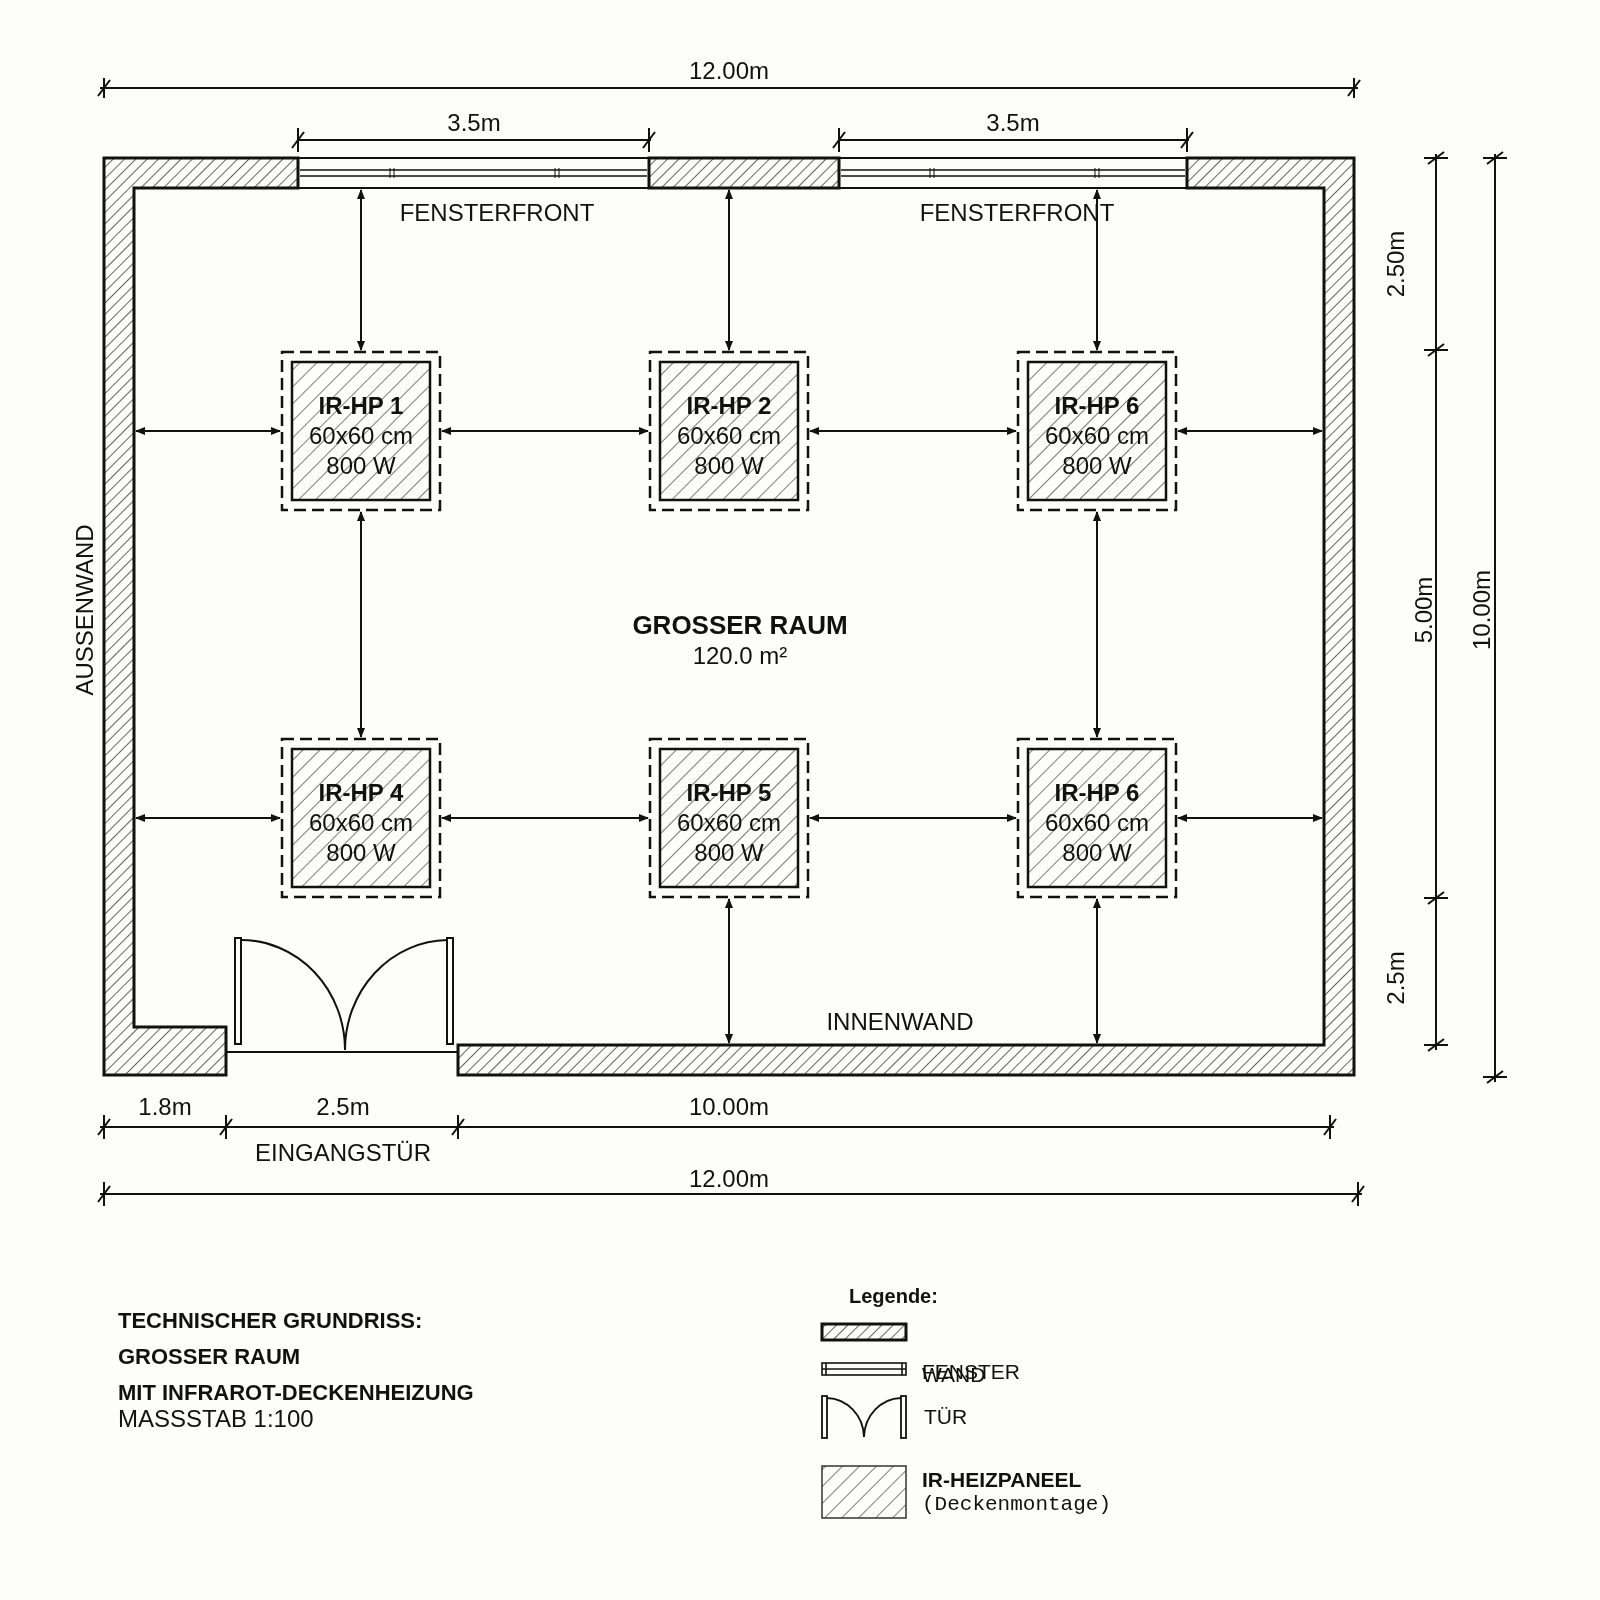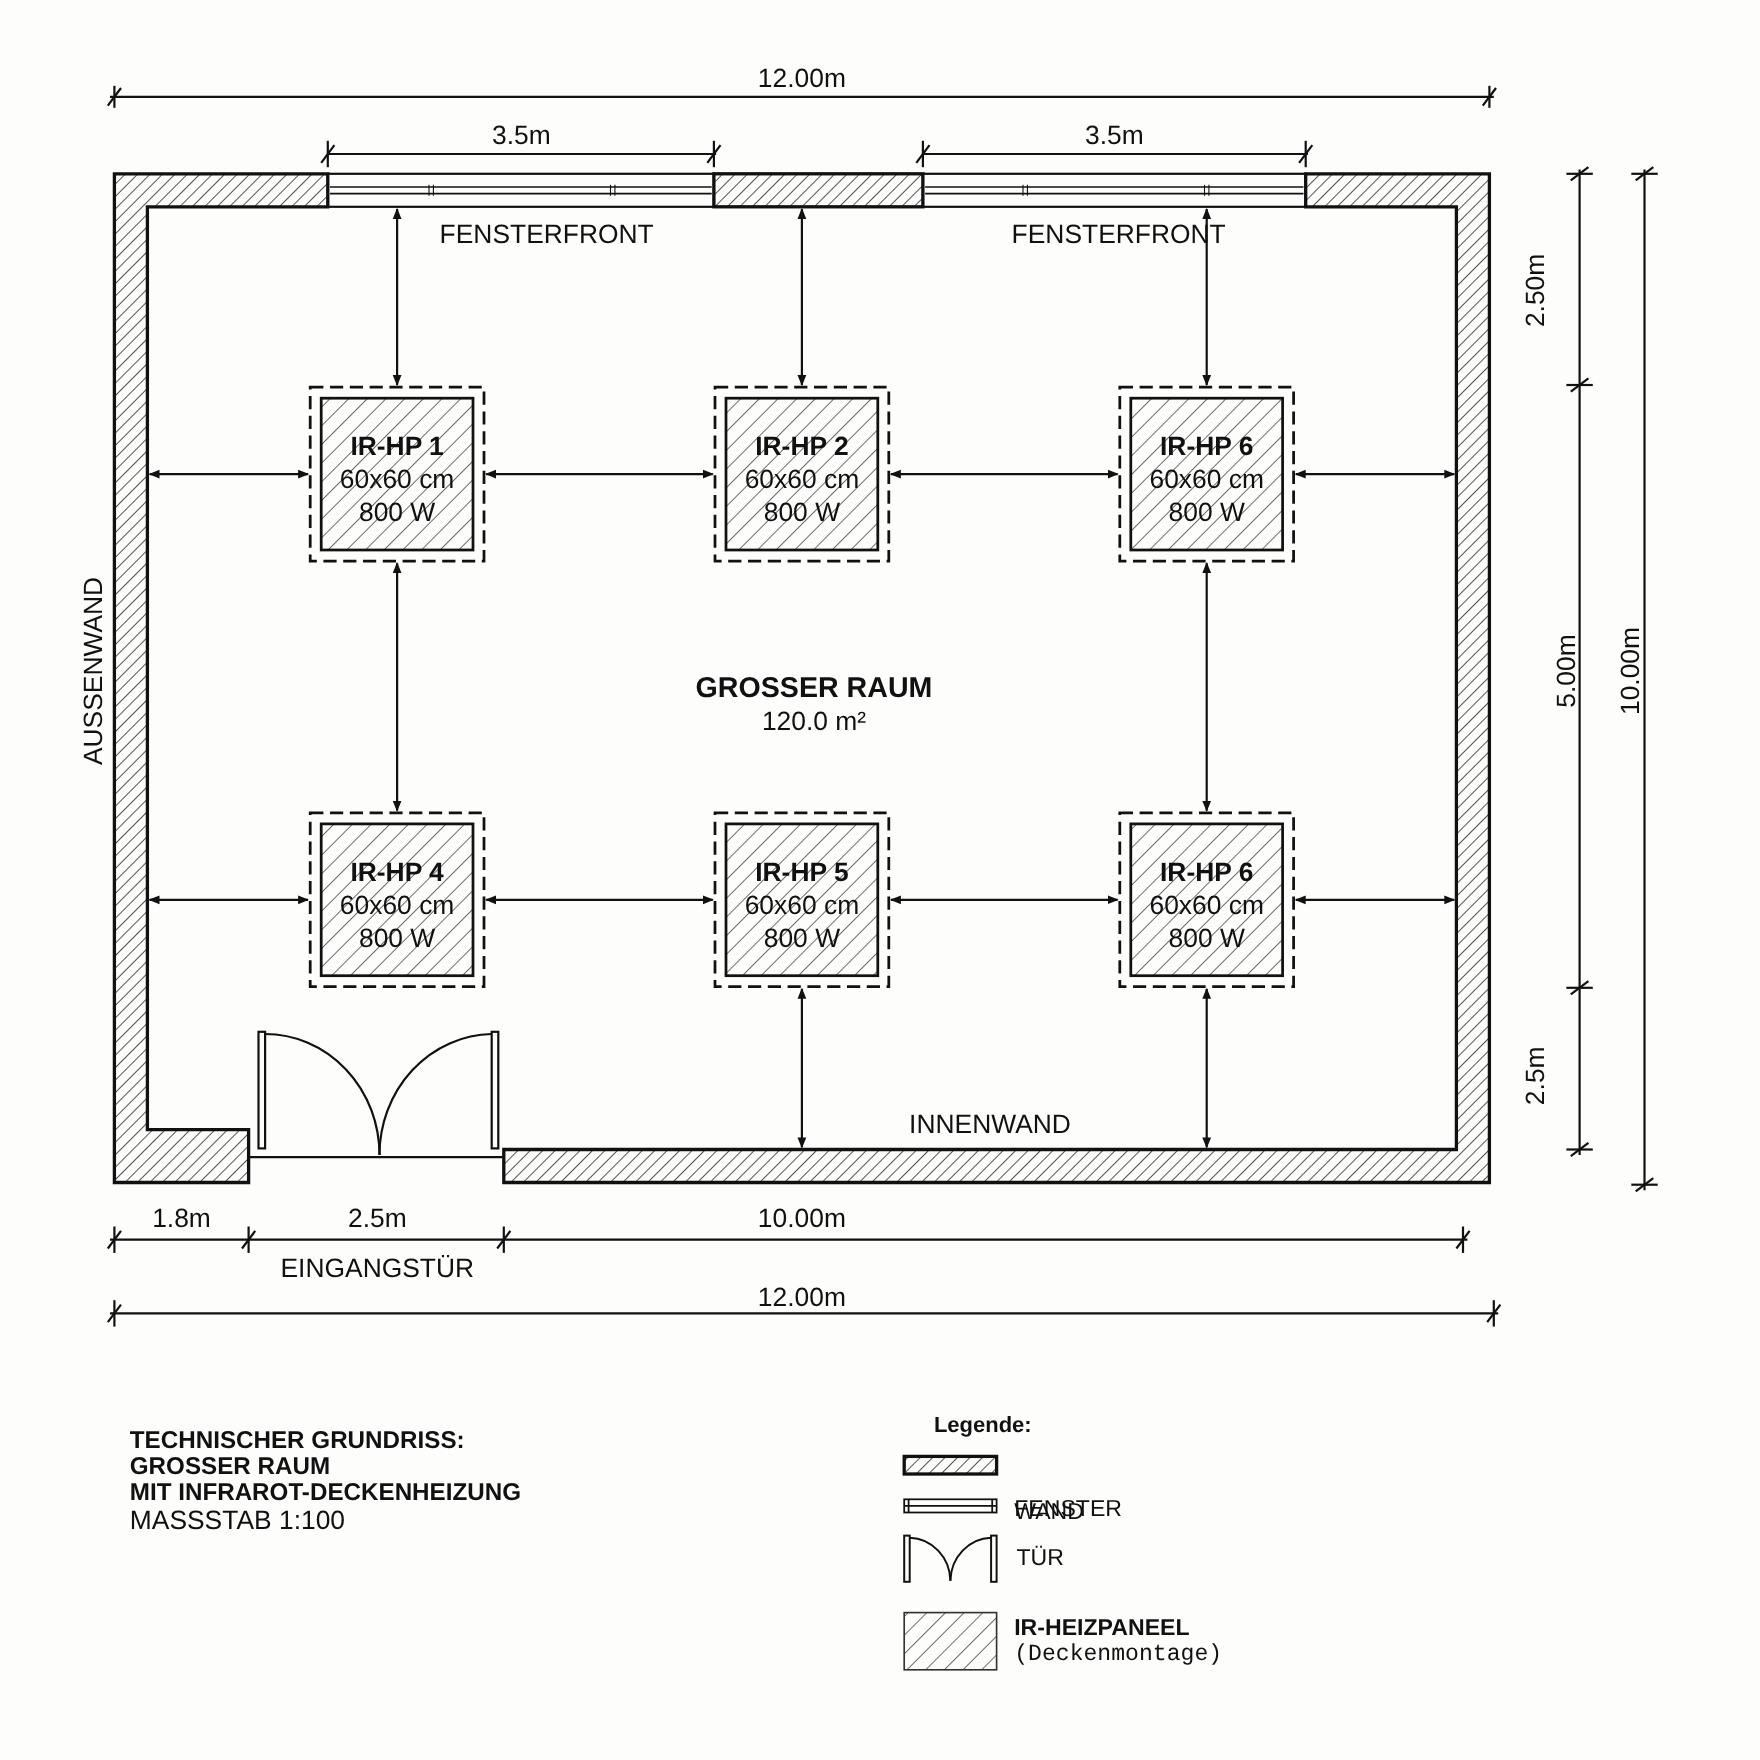--- a/index.html
+++ b/index.html
@@ -4,21 +4,21 @@
 <style>
   html, body { margin:0; padding:0; background:#fdfdfc; }
   body { width:1600px; height:1600px; position:relative; overflow:hidden; font-family:"Liberation Sans", sans-serif; }
   svg { position:absolute; left:0; top:0; }
   .t { font-family:"Liberation Sans", sans-serif; fill:#111; }
   .dim { font-size:24px; }
   .lbl { font-size:24px; }
   .panel-t { font-size:24px; }
   .b { font-weight:bold; }
   .title-block { position:absolute; left:118px; top:1297px; color:#111; }
-  .title-block .h { font-weight:bold; font-size:22px; line-height:24px; }
+  .title-block .h { font-weight:bold; font-size:22px; line-height:24px;margin-top:12px; }
   .title-block .s { font-size:24px; line-height:28px; }
   .legend { position:absolute; left:820px; top:1285px; color:#111; }
   .legend .h { font-weight:bold; font-size:20px;margin-left:29px; }
   .legend .row { position:absolute; left:102px; font-size:21px; white-space:nowrap; }
 </style>
 </head>
 <body>
 
 <svg width="1600" height="1600" viewBox="0 0 1600 1600">
   <defs>

